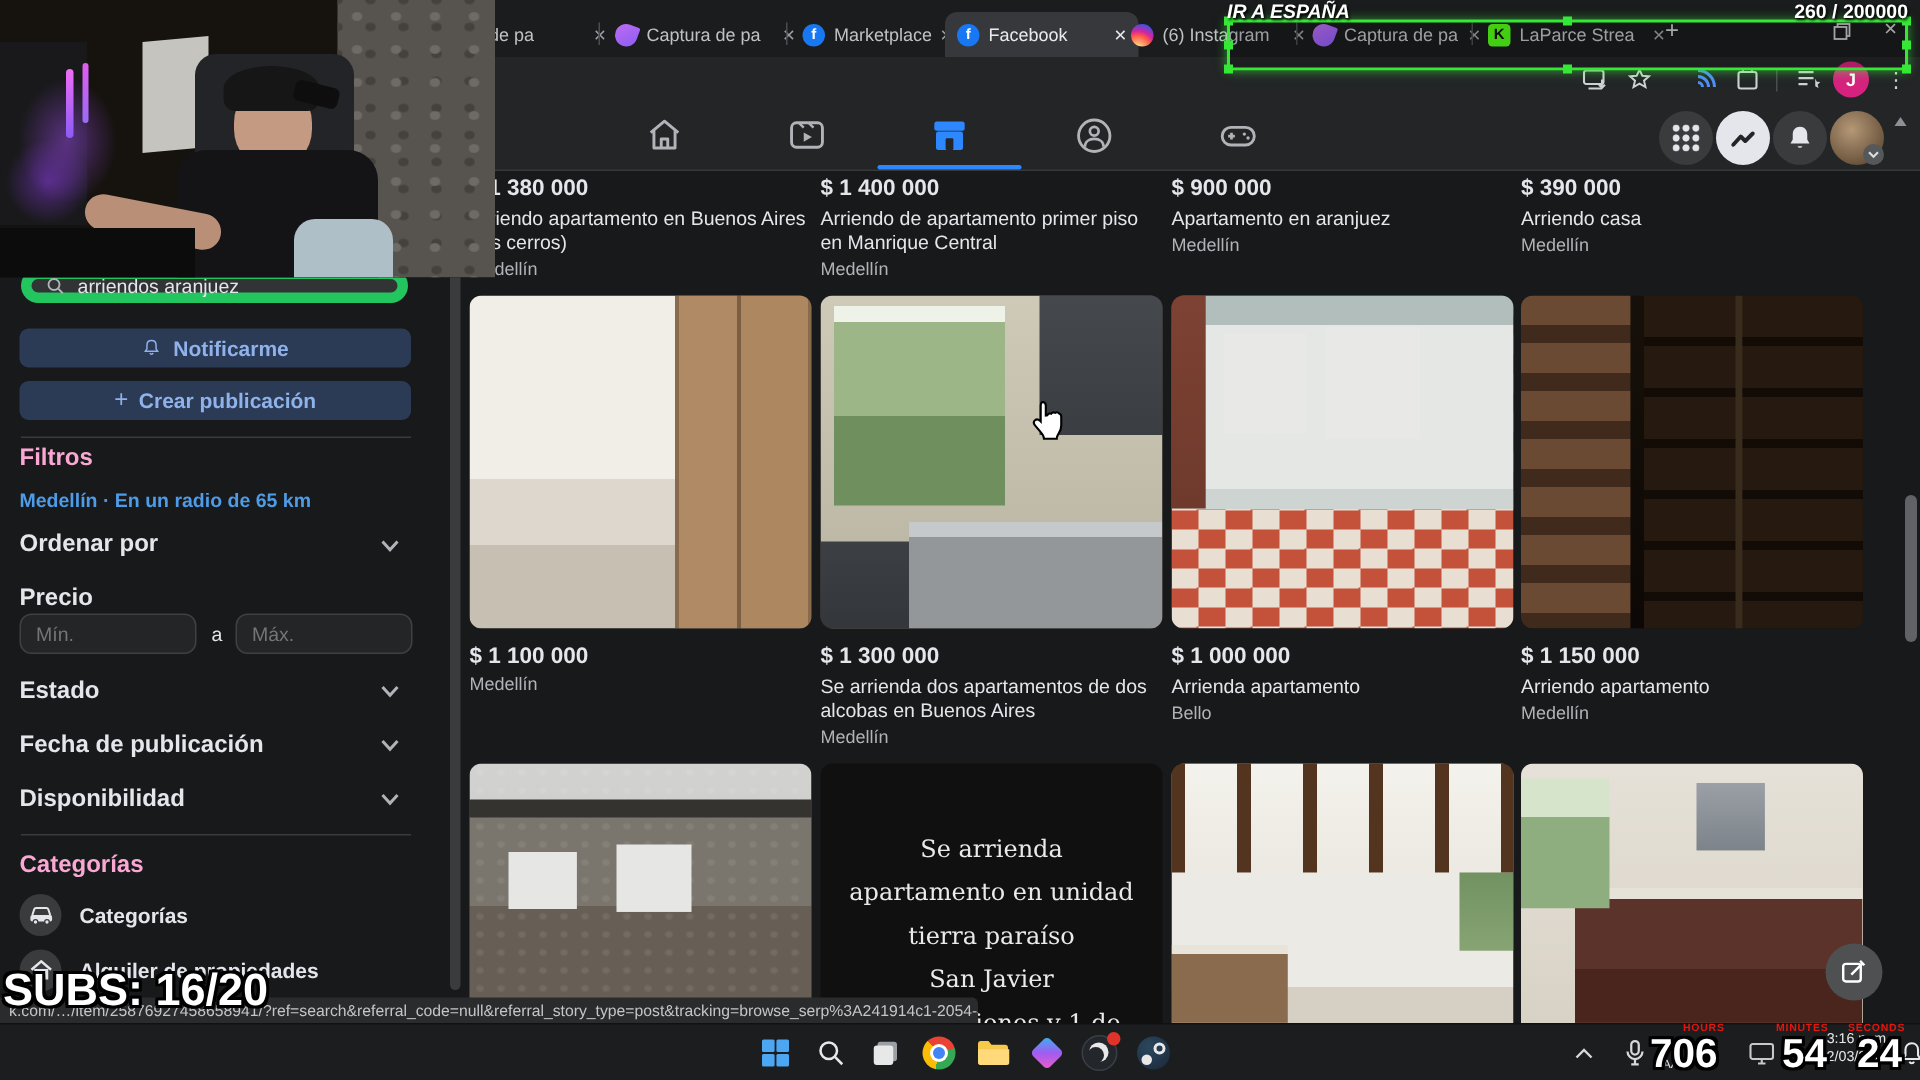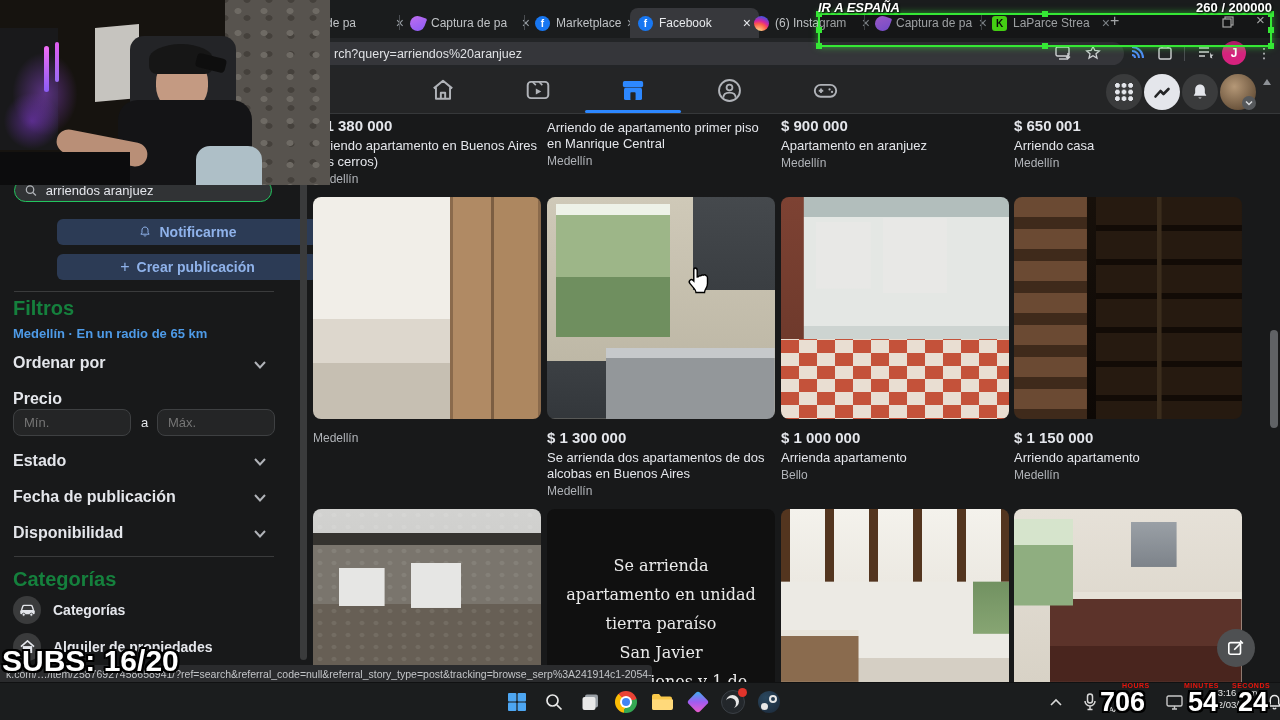--- a/index.html
+++ b/index.html
@@ -27,28 +27,28 @@
   
   .fbnav{position:absolute;left:0;top:68px;width:1280px;height:45px;background:#242526;border-bottom:1px solid #36383a;}
   .navslot{position:absolute;top:68px;width:96px;height:44px;display:flex;align-items:center;justify-content:center;}
   .navunderline{position:absolute;top:110px;left:585px;width:96px;height:3px;background:#2d88ff;border-radius:2px;}
   .circ36{position:absolute;top:74px;width:36px;height:36px;border-radius:50%;background:#3a3b3c;
           display:flex;align-items:center;justify-content:center;}
   .gridglyph{width:18px;height:18px;background-image:radial-gradient(circle,#e4e6eb 2.1px,transparent 2.6px);
              background-size:6.6px 6.6px;background-position:center;}
   
   .searchbox{position:absolute;left:14px;top:179px;width:258px;height:23px;border-radius:14px;background:#313335;
-             border:1px solid #22c55e;display:flex;align-items:center;gap:7px;padding:0 10px;box-sizing:border-box;
+             border:7px solid #22c55e;display:flex;align-items:center;gap:7px;padding:0 10px;box-sizing:border-box;
              color:#e4e6eb;font-size:13px;}
   .searchbox input{background:transparent;border:none;outline:none;color:#e4e6eb;font-size:13px;width:100%;
                    font-family:"Liberation Sans",sans-serif;}
   .bluebtn{position:absolute;left:13px;width:261px;height:26px;border-radius:6px;background:#2c3b55;color:#8fb2ea;
-           font-size:14px;font-weight:bold;display:flex;align-items:center;justify-content:center;gap:7px;margin-left:44px;}
+           font-size:14px;font-weight:bold;display:flex;align-items:center;justify-content:center;gap:7px;}
   .sdiv{position:absolute;left:14px;width:260px;height:1px;background:#3a3b3c;}
-  .h17{font-size:20px;font-weight:bold;color:#15803d;}
+  .h17{font-size:16px;font-weight:bold;color:#f9a8d4;}
   .h15{font-size:16px;font-weight:bold;color:#e4e6eb;}
   .chev{position:absolute;left:253px;width:16px;height:16px;}
   .pricein{position:absolute;top:409px;width:118px;height:27px;border-radius:8px;background:#242526;border:1px solid #3e4042;
            box-sizing:border-box;color:#b0b3b8;font-size:13px;padding-left:10px;font-family:"Liberation Sans",sans-serif;outline:none;}
   .catrow{position:absolute;left:13px;width:262px;height:30px;display:flex;align-items:center;gap:12px;color:#e4e6eb;
           font-size:14px;font-weight:bold;}
   .catic{width:28px;height:28px;border-radius:50%;background:#3a3b3c;display:flex;align-items:center;justify-content:center;flex:0 0 28px;}
   
   .card{position:absolute;width:228px;}
   .price{font-size:15px;font-weight:bold;color:#e4e6eb;line-height:18px;}
@@ -122,23 +122,20 @@
     <div class="abs" style="left:1222px;top:14px;">
       <svg width="12" height="12" viewBox="0 0 12 12">
           <rect x="3" y="1" width="8" height="8" fill="none" stroke="#c8c8c8" stroke-width="1.2"></rect>
           <rect x="1" y="3" width="8" height="8" fill="#1a1c1d" stroke="#c8c8c8" stroke-width="1.2"></rect>
         </svg>
     </div>
     <div class="abs" style="left:1256px;top:11px;color:#c8c8c8;font-size:15px;">×</div>
   </div>
 
   <div class="toolbar"></div>
-  <div class="urlfield">
-    <span>rch?query=arriendos%20aranjuez</span>
-  </div>
   <div class="tbicon" style="left:1053px;">
     <svg width="17" height="15" viewBox="0 0 17 15">
         <rect x="1" y="1" width="13" height="9" rx="1.5" fill="none" stroke="#cfd1d4" stroke-width="1.4"></rect>
         <path d="M4 13 h9" stroke="#cfd1d4" stroke-width="1.4"></path>
         <path d="M13 7 v5 M11 10.5 l2 2 2-2" fill="none" stroke="#cfd1d4" stroke-width="1.4"></path>
       </svg>
   </div>
   <div class="tbicon" style="left:1083px;">
     <svg width="16" height="16" viewBox="0 0 16 16">
         <path d="M8 1.5 l1.9 4 4.4.4-3.3 2.9 1 4.3L8 10.8 4 13.1l1-4.3L1.7 5.9l4.4-.4z" fill="none" stroke="#cfd1d4" stroke-width="1.3"></path>
@@ -303,30 +300,31 @@
     <span>Alquiler de propiedades</span>
   </div>
   <div class="abs" style="left:300px;top:160px;width:7px;height:500px;background:#3a3b3c;border-radius:4px;"></div>
 
   <div class="card" style="left:313px;top:117px;">
     <div class="price">$ 1 380 000</div>
     <div class="ltitle">Arriendo apartamento en Buenos Aires (los cerros)</div>
     <div class="lloc">Medellín</div>
   </div>
   <div class="card" style="left:547px;top:117px;">
+    <div class="price">$ 1 400 000</div>
     <div class="ltitle">Arriendo de apartamento primer piso en Manrique Central</div>
     <div class="lloc">Medellín</div>
   </div>
   <div class="card" style="left:781px;top:117px;">
     <div class="price">$ 900 000</div>
     <div class="ltitle">Apartamento en aranjuez</div>
     <div class="lloc">Medellín</div>
   </div>
   <div class="card" style="left:1014px;top:117px;">
-    <div class="price">$ 650 001</div>
+    <div class="price">$ 390 000</div>
     <div class="ltitle">Arriendo casa</div>
     <div class="lloc">Medellín</div>
   </div>
 
   <div class="limg" style="left:313px;top:197px;
        background-image:linear-gradient(90deg,#8a6a4c 0 3%,#b08a64 3% 45%,#7c5e42 45% 48%,#ad8760 48% 97%,#8a6a4c 97%),linear-gradient(180deg,#f1eee8 0 55%,#ddd7cd 55% 75%,#c6bfb2 75%);
        background-size:40% 100%,100% 100%;background-position:right top,0 0;"></div>
   <div class="limg" style="left:547px;top:197px;
        background-image:linear-gradient(#45494d,#3a3e42) ,linear-gradient(180deg,#eef2e8 0 8%,#9db688 8% 55%,#6f8f5f 55%),linear-gradient(180deg,#c6c9cb 0 14%,#93979a 14%),linear-gradient(#3c4044,#33373b),linear-gradient(180deg,#cfc9b8,#b8b2a0);
        background-size:36% 42%,50% 60%,74% 32%,32% 26%,100% 100%;
@@ -335,20 +333,21 @@
        background-image:linear-gradient(#e8e8e6,#e8e8e6),linear-gradient(#2c302c,#2c302c),linear-gradient(#e8e8e6,#e8e8e6),linear-gradient(#2c302c,#2c302c),linear-gradient(#7d4233,#6f3a2c),linear-gradient(180deg,#b2bebc 0 9%,#e4e7e4 9% 58%,#cdd4d1 58% 64%,transparent 64%),repeating-conic-gradient(#c4523a 0% 25%,#e9ded2 25% 50%);
        background-size:24% 30%,20% 24%,28% 34%,24% 28%,10% 64%,100% 100%,36px 26px;
        background-position:20% 16%,21% 17%,62% 14%,63% 15%,left top,0 0,0 0;
        background-repeat:no-repeat,no-repeat,no-repeat,no-repeat,no-repeat,no-repeat,repeat;"></div>
   <div class="limg" style="left:1014px;top:197px;
        background-image:linear-gradient(#3a2c1c,#3a2c1c),repeating-linear-gradient(180deg,#261a10 0 28px,#120b06 28px 34px),repeating-linear-gradient(180deg,#6b4a33 0 20px,#3f2a1b 20px 32px),linear-gradient(#17100a,#0d0805);
        background-size:2% 100%,64% 100%,32% 100%,100% 100%;
        background-position:64% 0,right top,left top,0 0;"></div>
 
   <div class="card" style="left:313px;top:429px;">
+    <div class="price">$ 1 100 000</div>
     <div class="lloc">Medellín</div>
   </div>
   <div class="card" style="left:547px;top:429px;">
     <div class="price">$ 1 300 000</div>
     <div class="ltitle">Se arrienda dos apartamentos de dos alcobas en Buenos Aires</div>
     <div class="lloc">Medellín</div>
   </div>
   <div class="card" style="left:781px;top:429px;">
     <div class="price">$ 1 000 000</div>
     <div class="ltitle">Arrienda apartamento</div>

